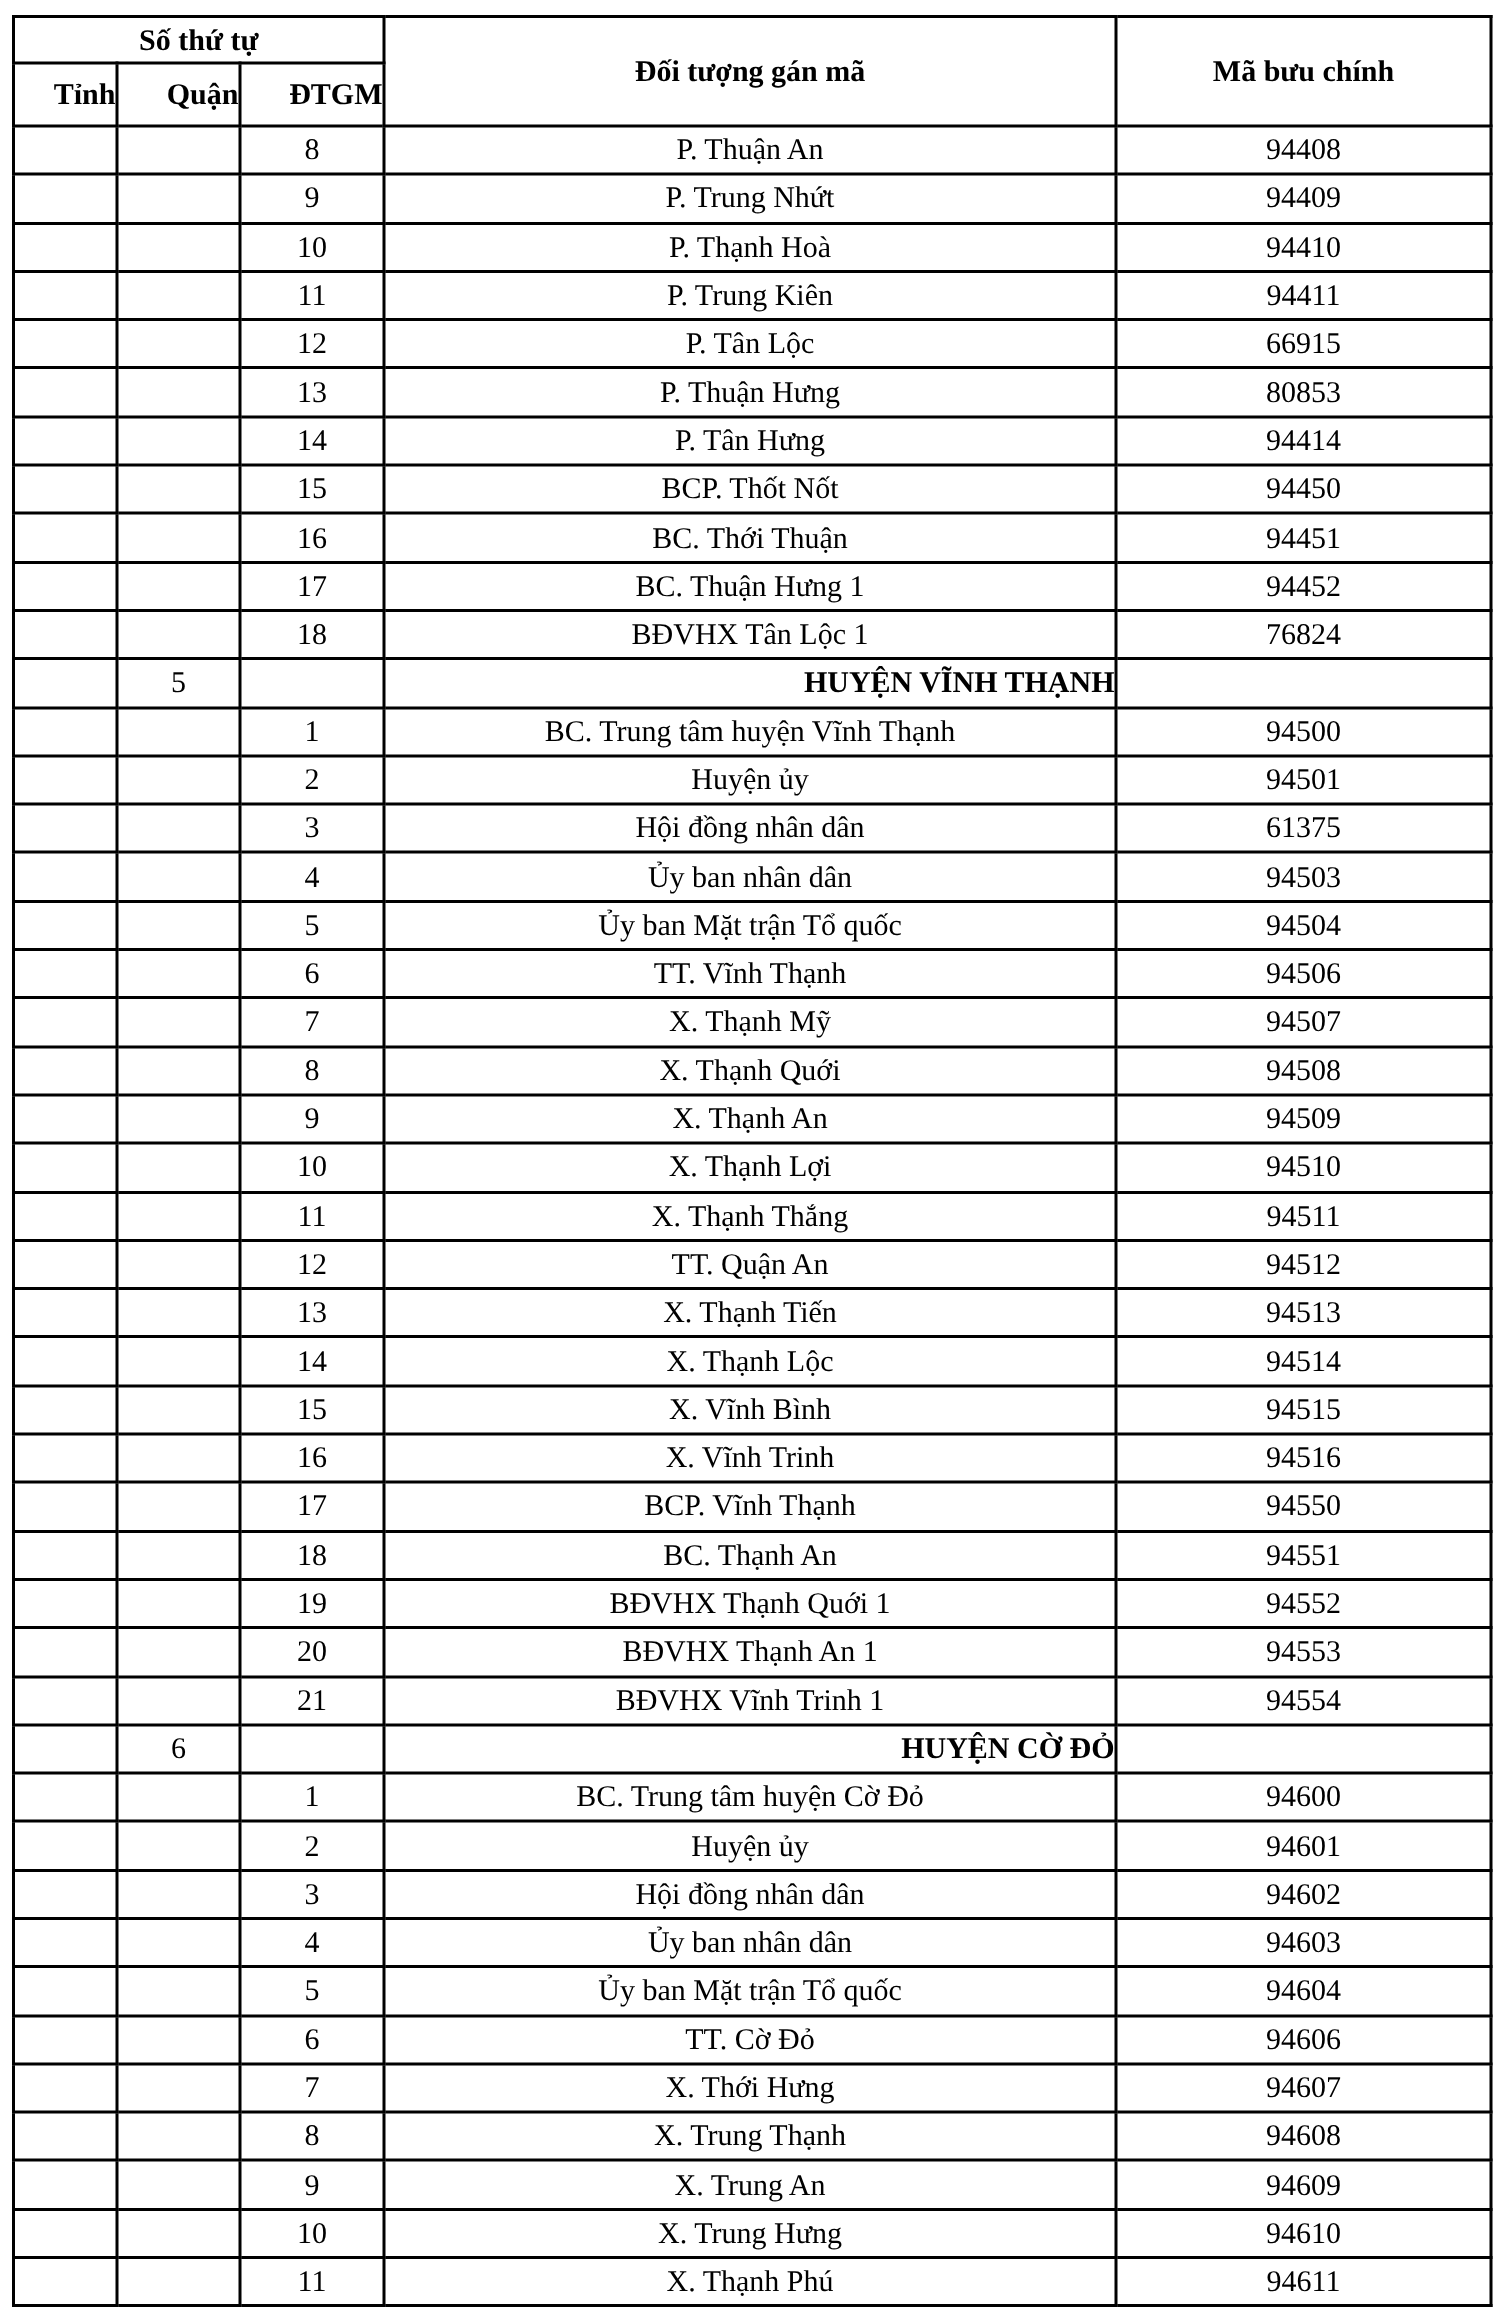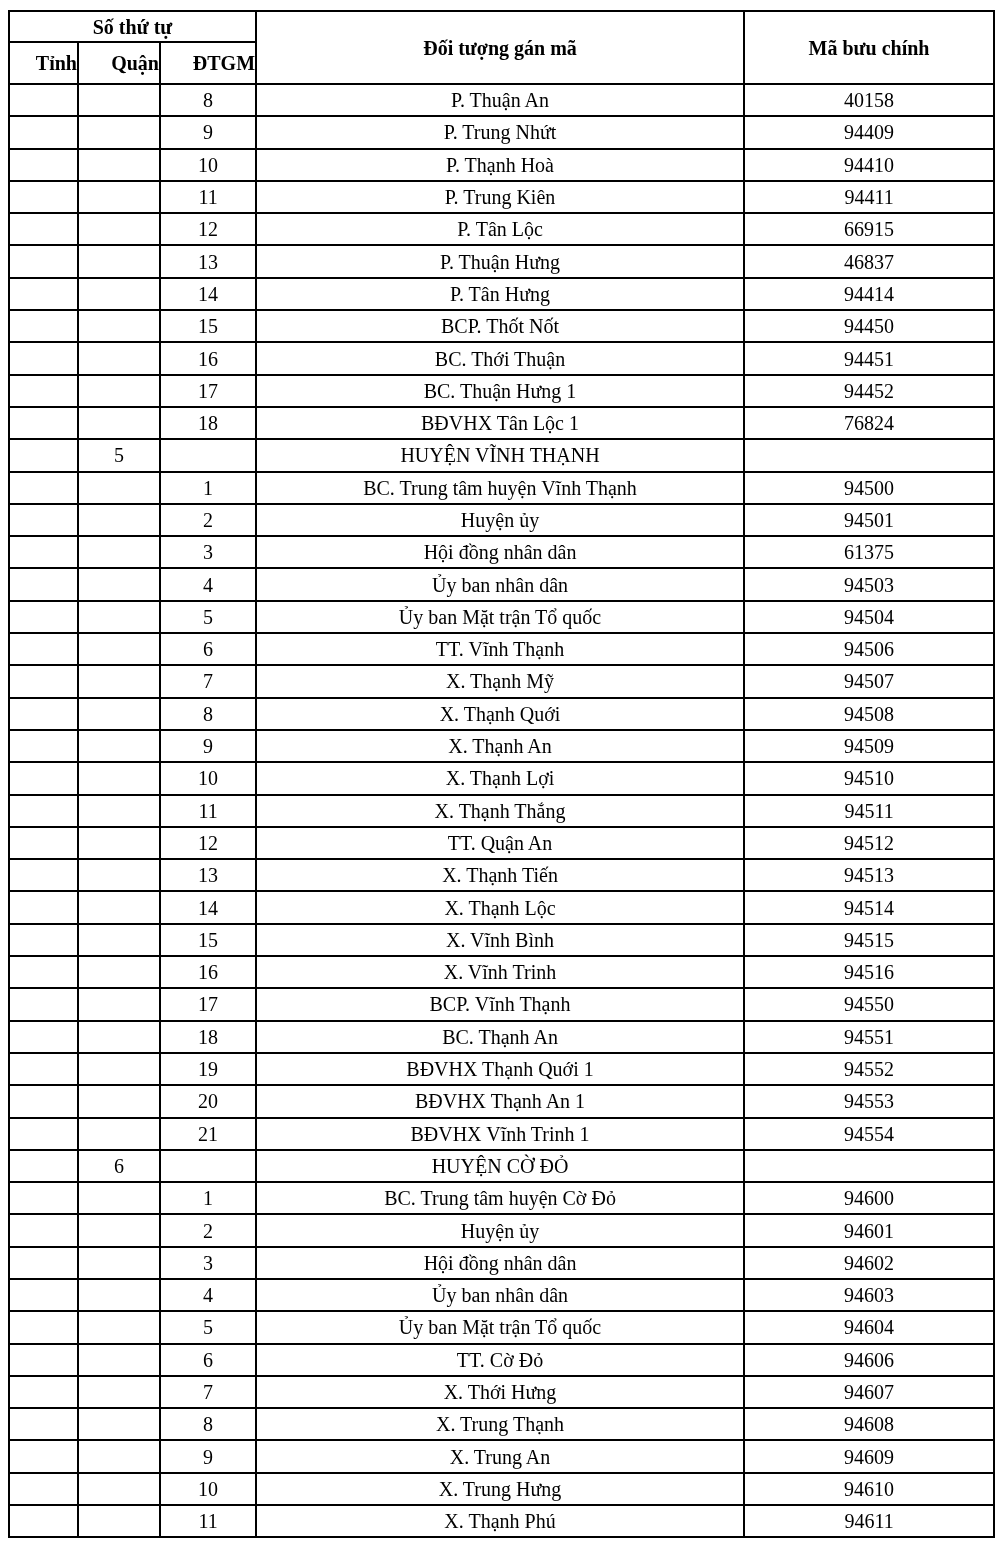--- a/index.html
+++ b/index.html
@@ -22,21 +22,21 @@
     vertical-align: middle;
     overflow: hidden;
     white-space: nowrap;
   }
   thead th { font-weight: bold; text-align: center; }
   thead tr.h1 th { height: 29px; }
   thead tr.h2 th { height: 40px; text-align: right; }
   tbody td { height: 30.3px; }
   td.c { text-align: center; }
   td.obj { text-align: center; padding-left: 7px; }
-  td.section { text-align: center; font-weight: normal; font-size: 21px; }
+  td.section { text-align: right; font-weight: bold; font-size: 21px; }
 </style>
 </head>
 <body>
 
 <div class="wrap">
   <table class="postal">
     <colgroup>
       <col style="width:69px">
       <col style="width:82px">
       <col style="width:96px">
@@ -54,21 +54,21 @@
         <th>Quận</th>
         <th>ĐTGM</th>
       </tr>
     </thead>
     <tbody>
         <tr>
           <td class="c"></td>
           <td class="c"></td>
           <td class="c">8</td>
           <td class="obj">P. Thuận An</td>
-          <td class="c">40158</td>
+          <td class="c">94408</td>
         </tr>
         <tr>
           <td class="c"></td>
           <td class="c"></td>
           <td class="c">9</td>
           <td class="obj">P. Trung Nhứt</td>
           <td class="c">94409</td>
         </tr>
         <tr>
           <td class="c"></td>
@@ -89,21 +89,21 @@
           <td class="c"></td>
           <td class="c">12</td>
           <td class="obj">P. Tân Lộc</td>
           <td class="c">66915</td>
         </tr>
         <tr>
           <td class="c"></td>
           <td class="c"></td>
           <td class="c">13</td>
           <td class="obj">P. Thuận Hưng</td>
-          <td class="c">46837</td>
+          <td class="c">80853</td>
         </tr>
         <tr>
           <td class="c"></td>
           <td class="c"></td>
           <td class="c">14</td>
           <td class="obj">P. Tân Hưng</td>
           <td class="c">94414</td>
         </tr>
         <tr>
           <td class="c"></td>

